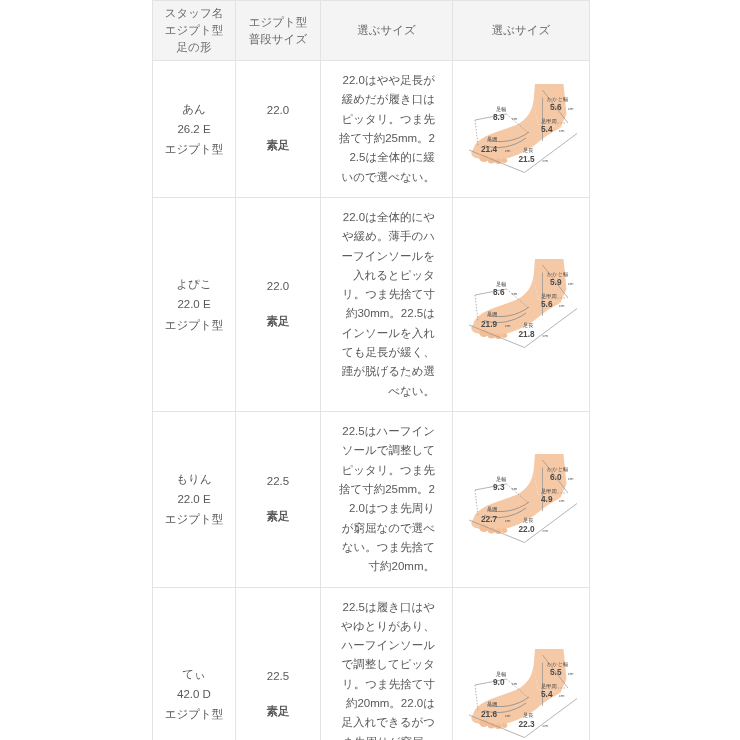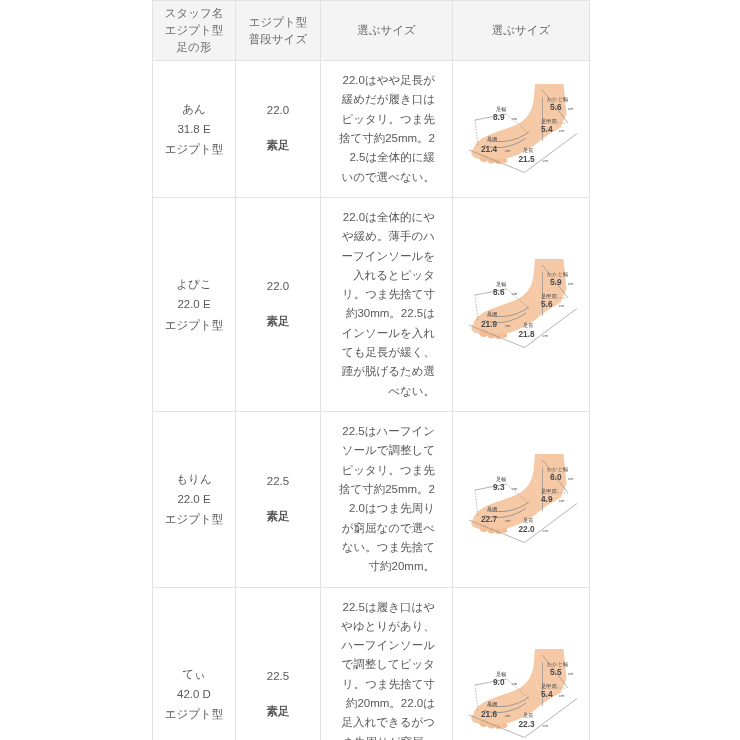--- a/index.html
+++ b/index.html
@@ -131,21 +131,21 @@
           <span class="hdr-line">選ぶサイズ</span>
         </th>
       </tr>
     </thead>
 
     <tbody>
 
       <tr class="r1">
         <td class="cell-staff">
           <span class="s-line">あん</span>
-          <span class="s-line">31.8 E</span>
+          <span class="s-line">26.2 E</span>
           <span class="s-line">エジプト型</span>
         </td>
         <td class="cell-size">
           <span class="size-num">22.0</span>
           <span class="size-style">素足</span>
         </td>
         <td class="cell-comment">22.0はやや足長が緩めだが履き口はピッタリ。つま先捨て寸約25mm。22.5は全体的に緩いので選べない。</td>
         <td class="cell-data">
           <div class="foot-wrap">
             <svg class="foot-svg" viewBox="0 0 180 128" xmlns="http://www.w3.org/2000/svg">

